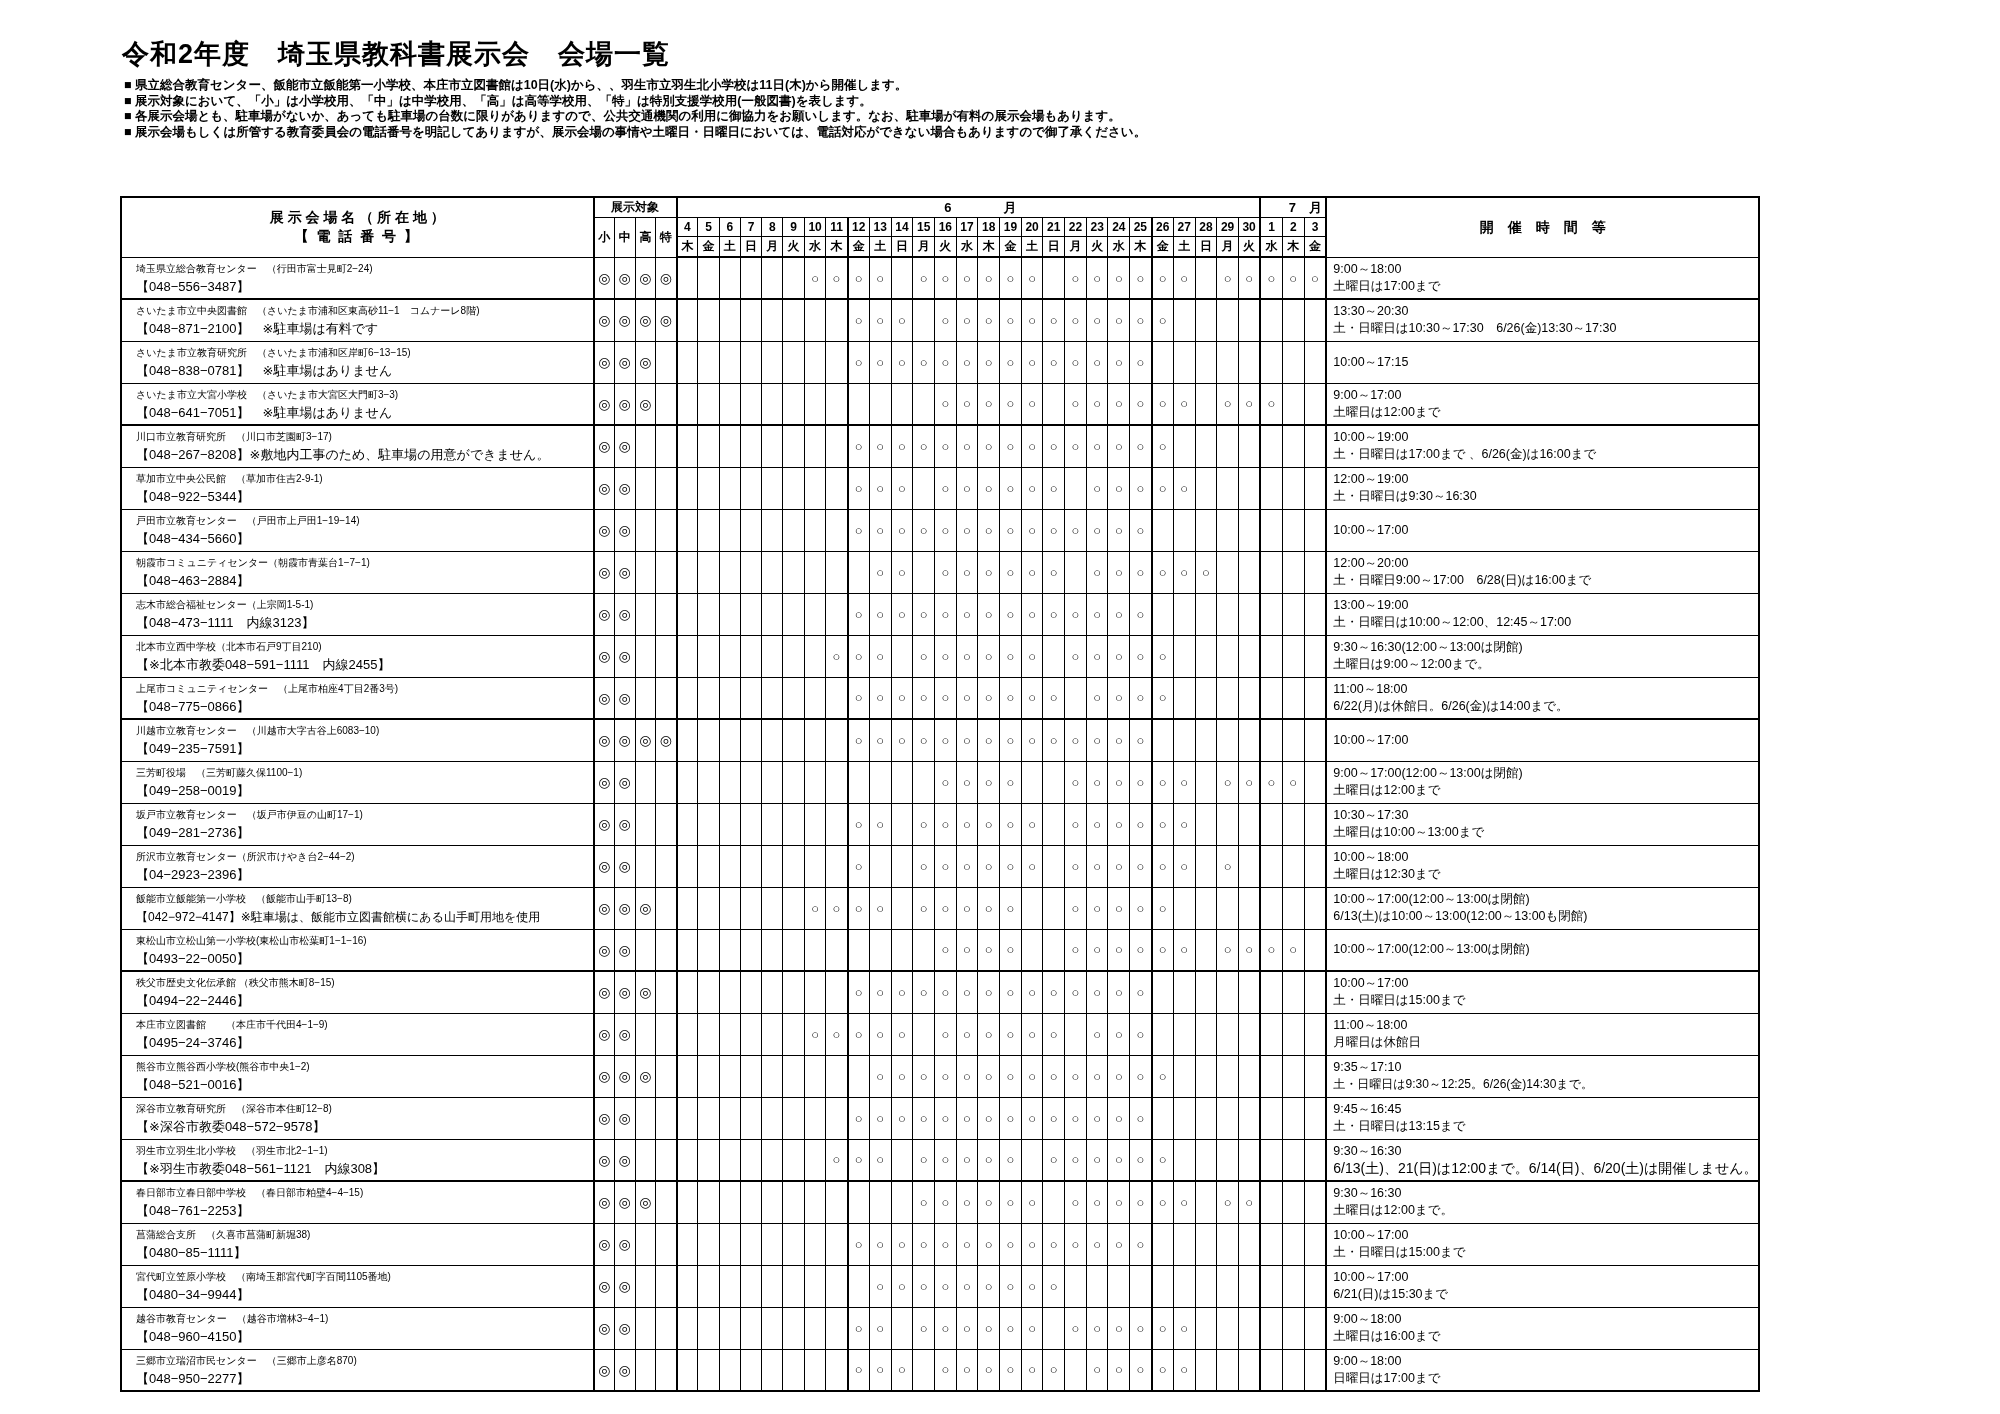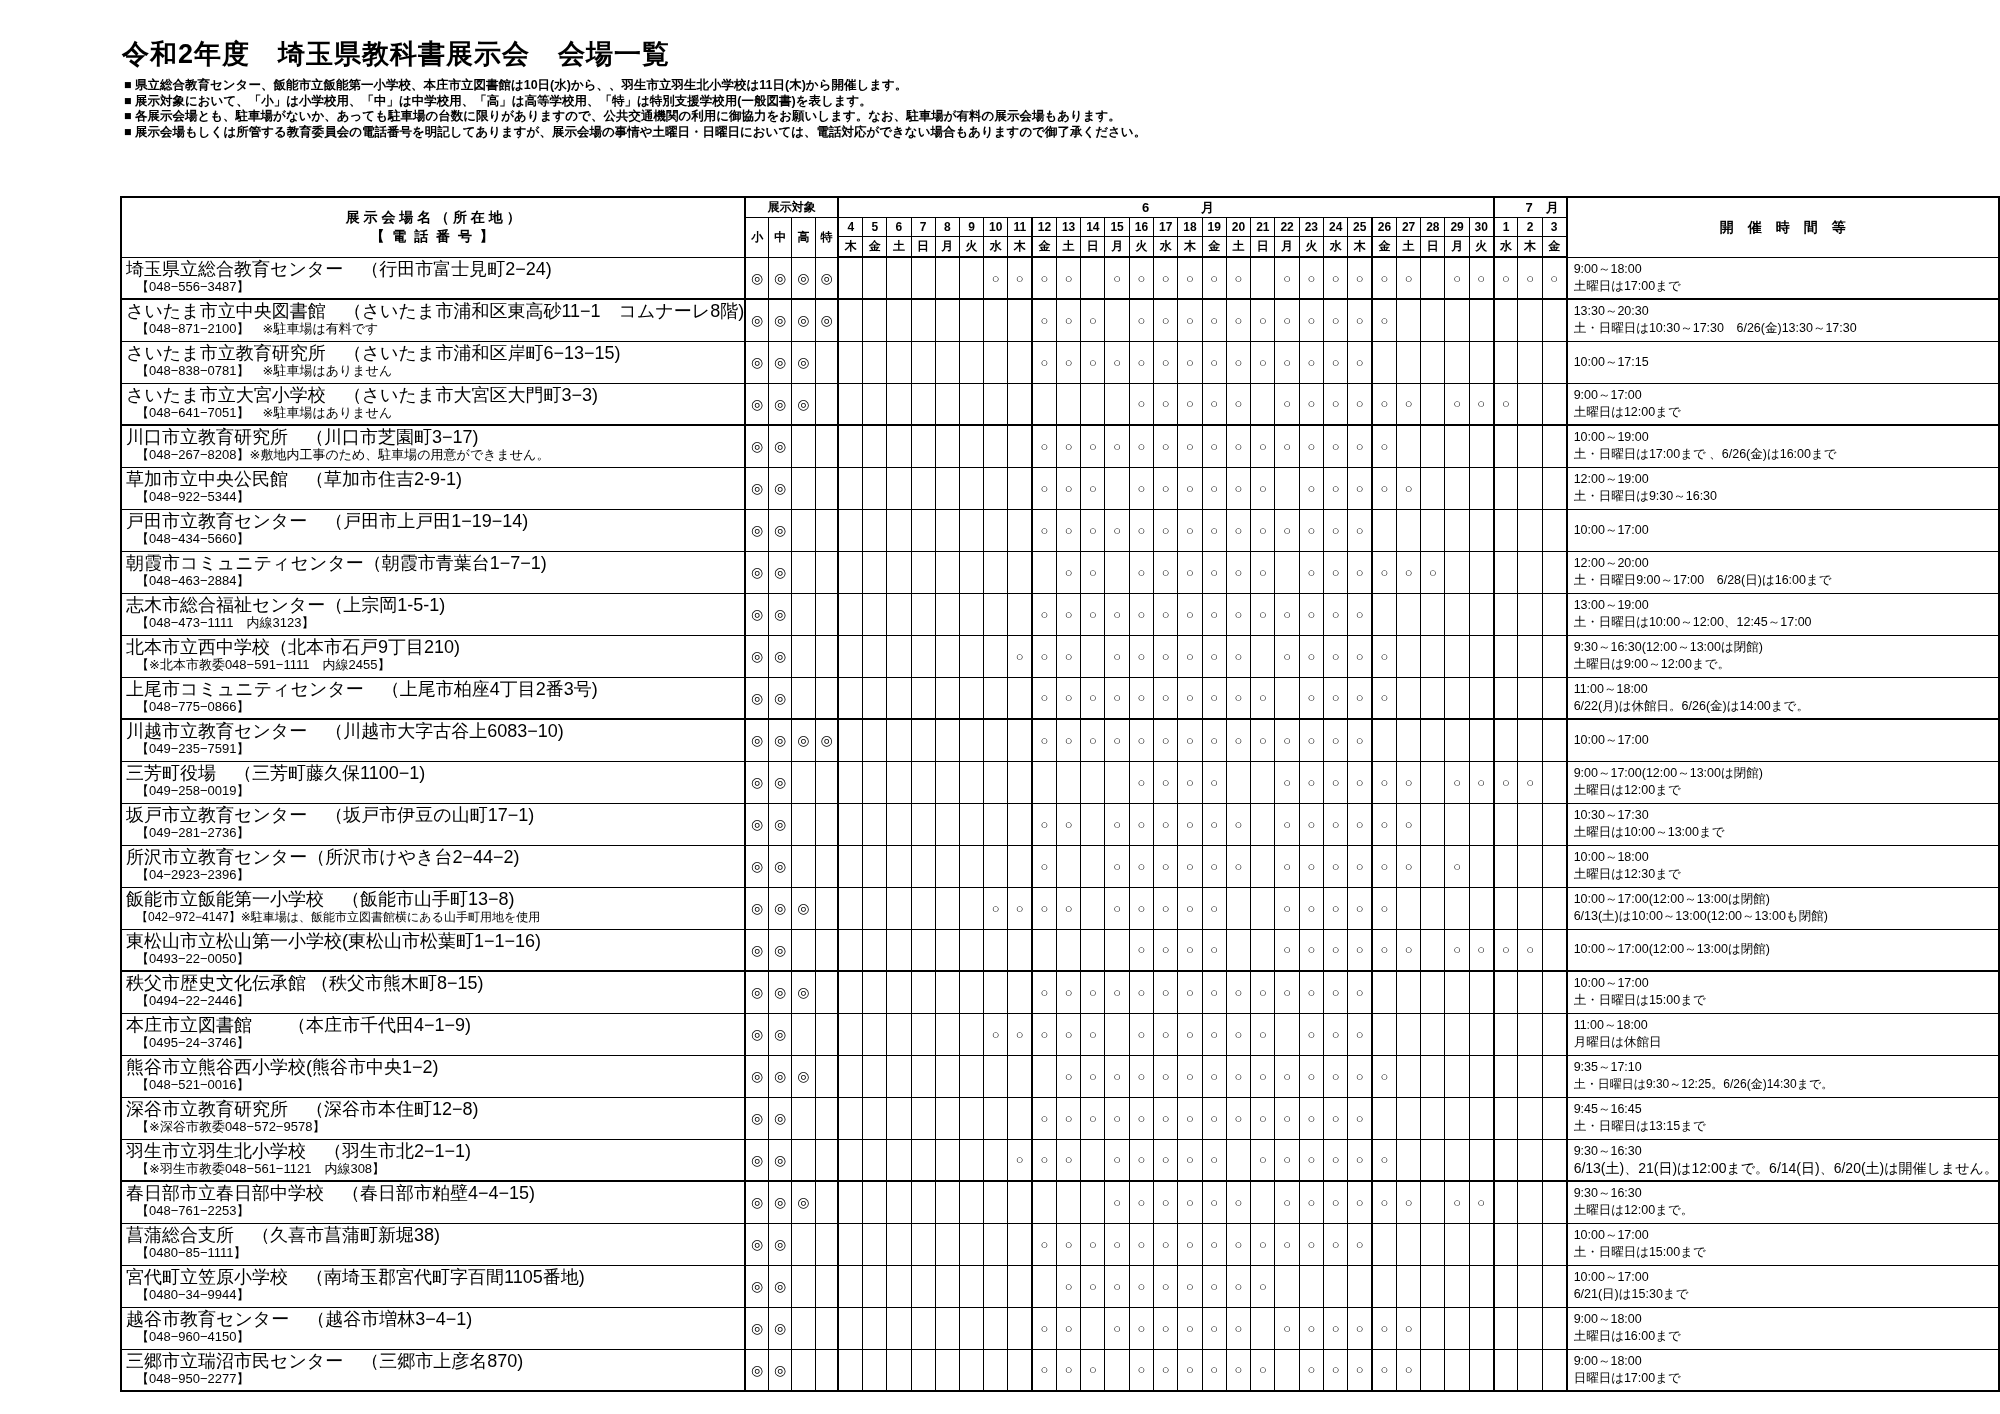--- a/index.html
+++ b/index.html
@@ -1,21 +1,21 @@
 <!DOCTYPE html>
 <html><head>
 <meta charset="utf-8">
 <style>
   html,body{margin:0;padding:0;}
   body{
     width:2000px;height:1414px;overflow:hidden;background:#fff;color:#000;
     font-family:"Liberation Sans","DejaVu Sans",sans-serif;
     -webkit-font-smoothing:antialiased;
   }
-  .page{position:relative;width:2000px;height:1414px;}
+  .page{position:relative;width:1760px;height:1414px;}
   h1.title{
     margin:0;position:absolute;left:122px;top:36px;
     font-size:27px;font-weight:bold;letter-spacing:1px;
   }
   .notes{position:absolute;left:124px;top:78px;}
   .note{font-size:12.5px;font-weight:bold;line-height:15.6px;white-space:nowrap;}
   table.main{
     position:absolute;left:120px;top:196px;
     border-collapse:collapse;table-layout:fixed;
     border:2px solid #000;
@@ -26,21 +26,21 @@
   thead tr:last-child th{border-bottom-width:2px;}
   thead th{font-weight:bold;vertical-align:middle;text-align:center;}
   .venue-h{font-size:14px;line-height:19px;}
   .venue-h .vh2{letter-spacing:2px;}
   .small-h{font-size:12px;}
   .month-h{font-size:13px;height:19px;padding-left:24px;}
   .dnum{font-size:12px;height:18px;}
   .dweek{font-size:12px;height:19px;}
   tbody tr{height:42px;}
   td.venue{vertical-align:middle;}
-  .vname{font-size:18px;line-height:18px;padding-left:4px;white-space:nowrap;}
+  .vname{font-size:10px;line-height:18px;padding-left:14px;white-space:nowrap;}
   .vtel{font-size:13px;line-height:18px;padding-left:14px;white-space:nowrap;}
   td.tmark{text-align:center;vertical-align:middle;font-size:14px;}
   td.datec{text-align:center;vertical-align:middle;font-size:13px;}
   td.hours{vertical-align:middle;}
   td.hours div{font-size:12.5px;line-height:17px;padding-left:6px;white-space:nowrap;}
   tbody tr:nth-child(16) .vtel{font-size:12px;}
   tbody tr:nth-child(22) .hours div:nth-child(2){font-size:14px;}
   tbody tr:nth-child(20) .hours div:nth-child(2){font-size:12px;}
 </style>
 </head>

